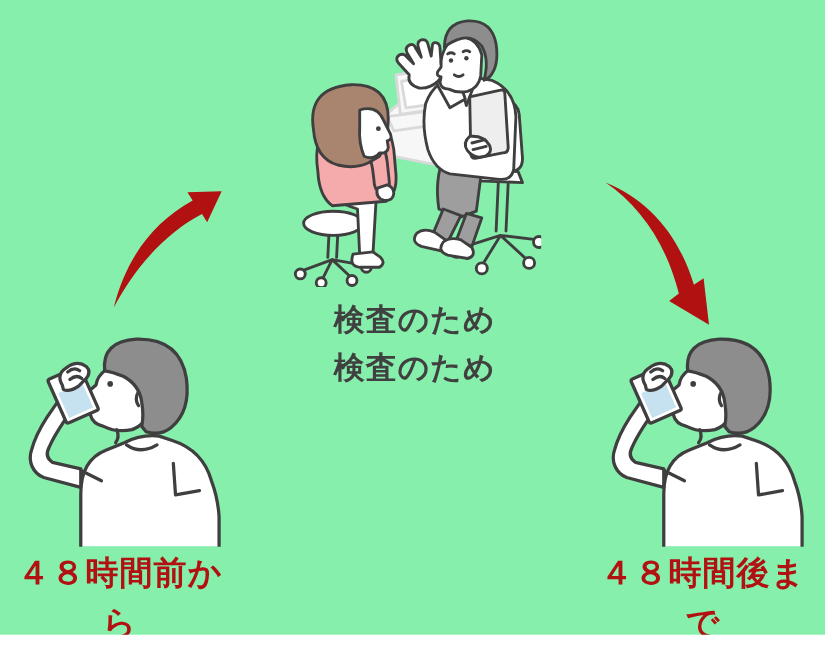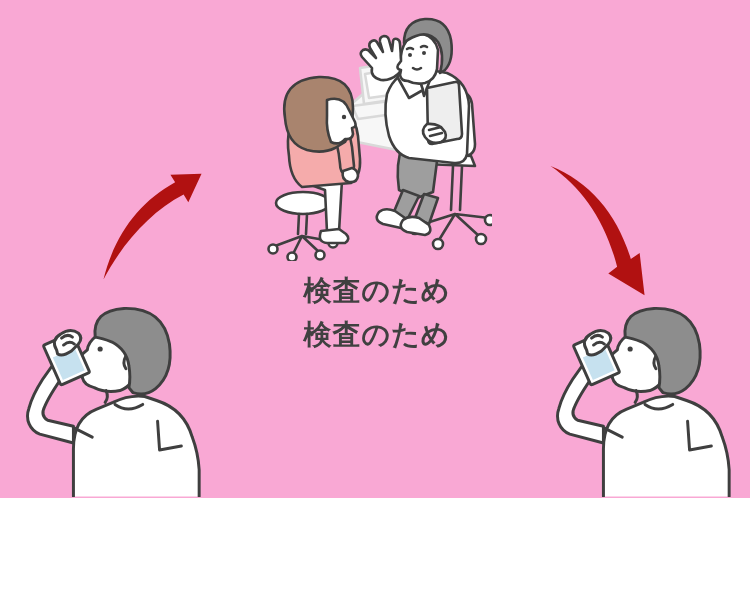--- a/index.html
+++ b/index.html
@@ -1,17 +1,17 @@
 <!DOCTYPE html>
 <html><head>
 <meta charset="utf-8">
 <style>
   * { box-sizing: border-box; margin: 0; padding: 0; }
   body { background: #ffffff; font-family: "DejaVu Sans", "Liberation Sans", sans-serif; }
-  .canvas { position: relative; width: 750px; height: 498px; background: #f9a8d4; overflow: hidden; }
+  .canvas { position: relative; width: 750px; height: 577px; background: #86efac; overflow: hidden; }
   .abs { position: absolute; }
   .caption {
     left: 222px; top: 269px; width: 310px;
     text-align: center; font-size: 28px; font-weight: bold;
     color: #404040; line-height: 44px; letter-spacing: 1px;
   }
   .step-label {
     text-align: center; font-size: 30px; font-weight: bold;
     color: #b11111; line-height: 45px; letter-spacing: 1px;
   }
@@ -151,20 +151,22 @@
       </svg>
   </div>
 
   <div class="abs man-right">
     <svg viewBox="0 0 200 200">
         <use href="#man-figure"></use>
       </svg>
   </div>
 
   <div class="abs step-label label-left">
+    <div>４８時間前から</div>
     <div>休薬</div>
   </div>
 
   <div class="abs step-label label-right">
+    <div>４８時間後まで</div>
     <div>休薬</div>
   </div>
 
 </div>
 
 </body></html>

